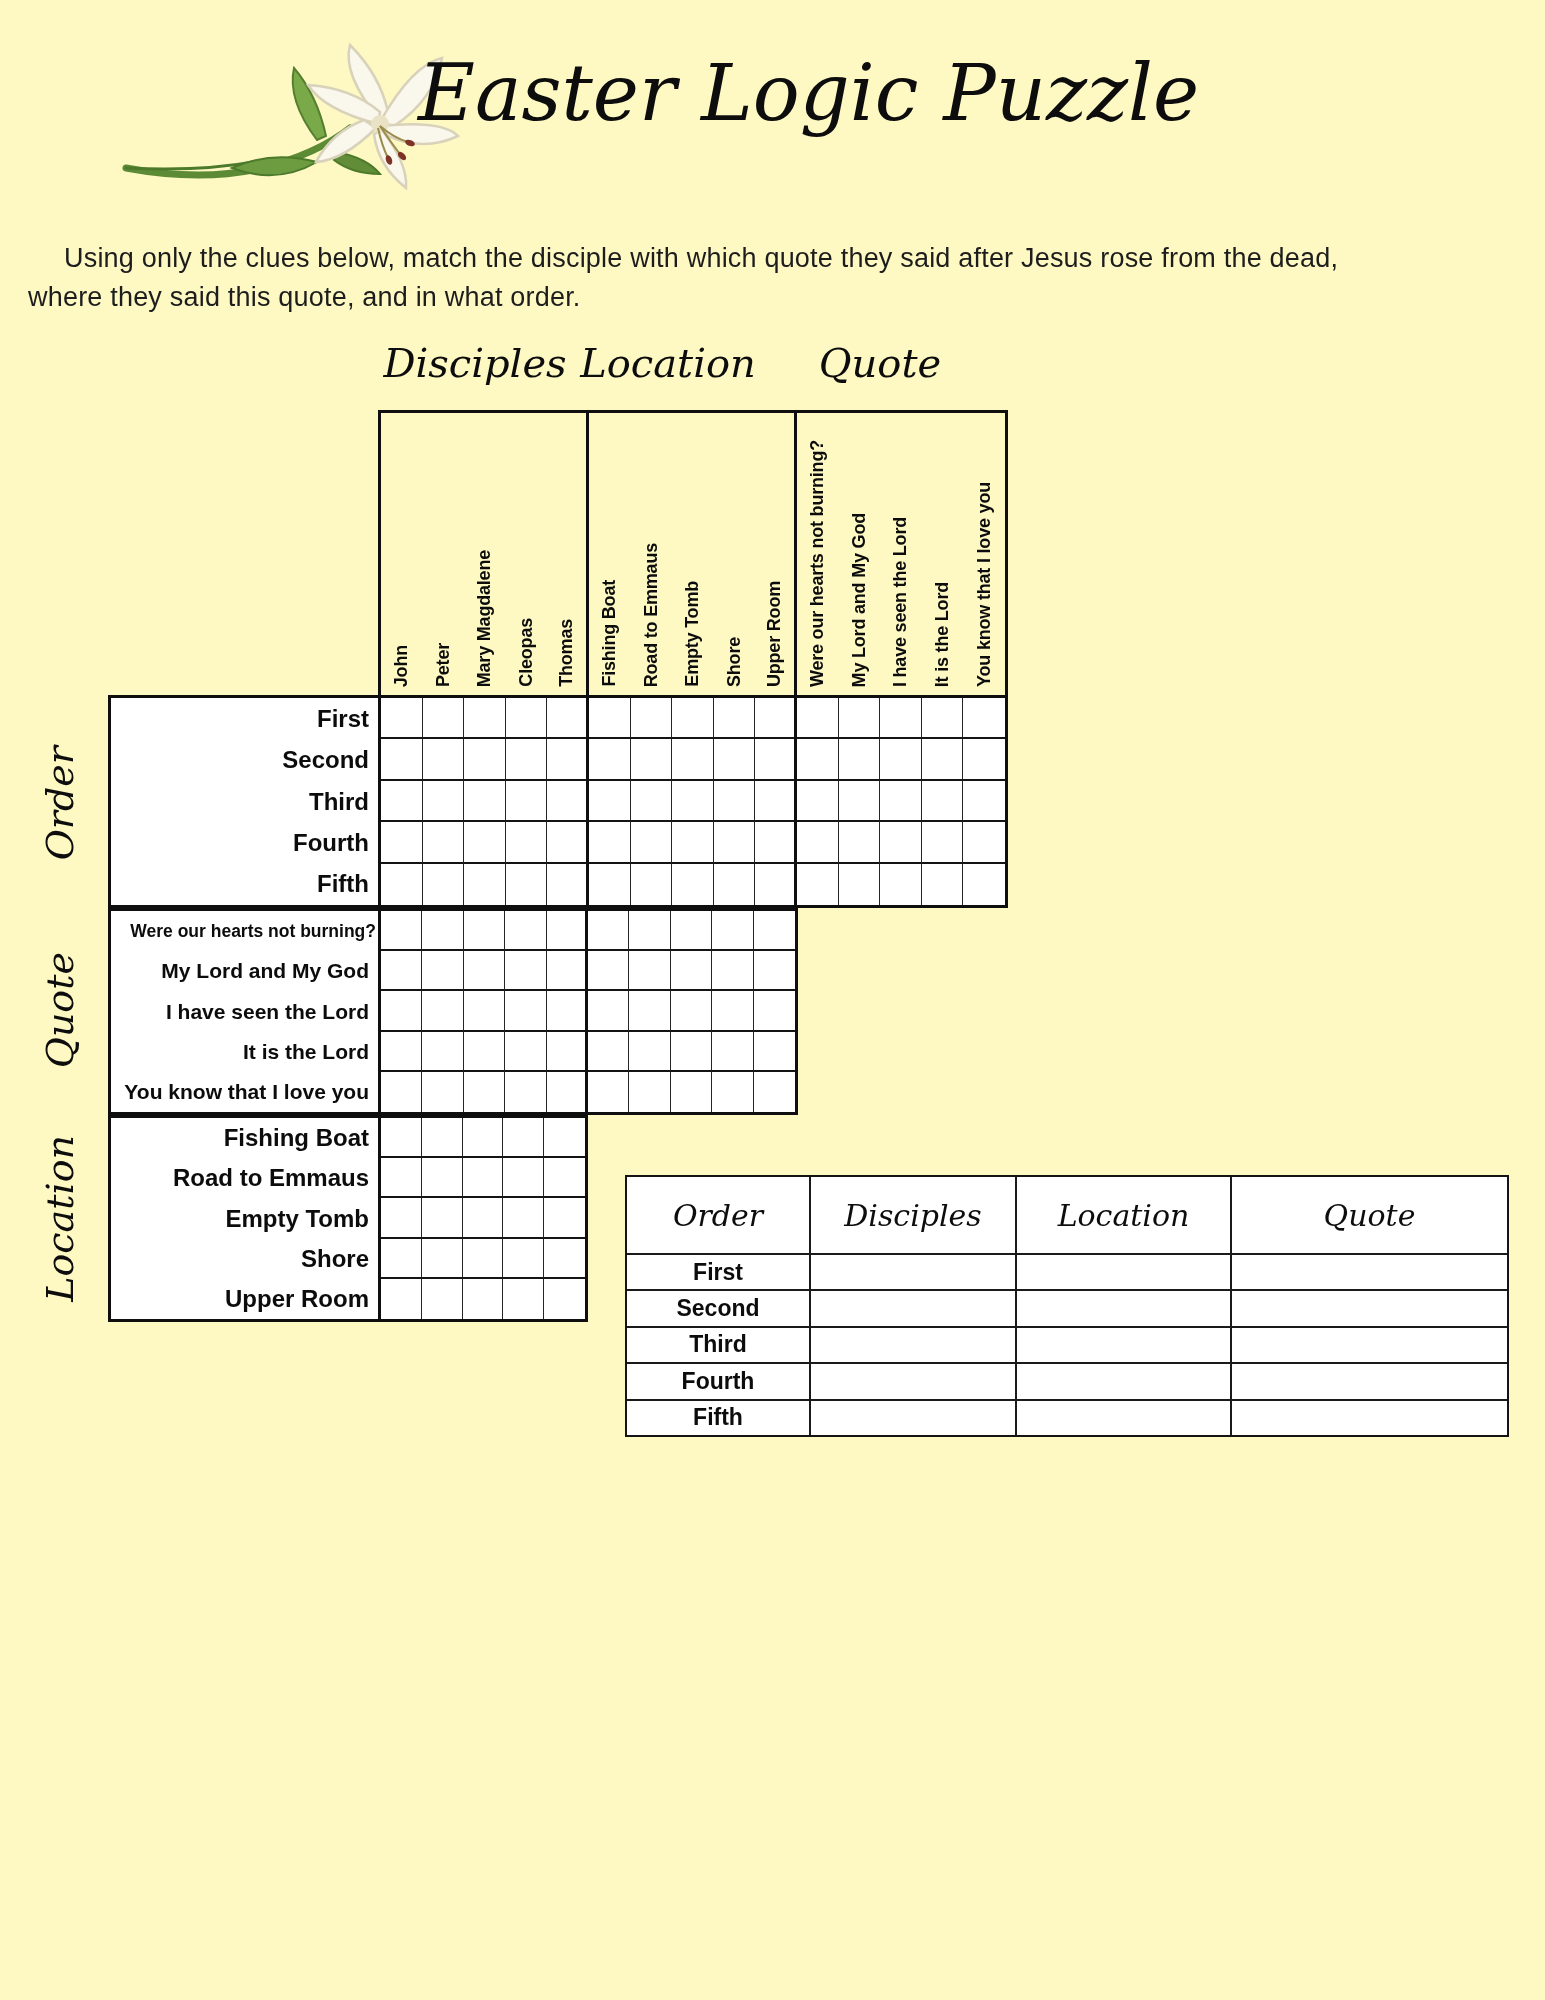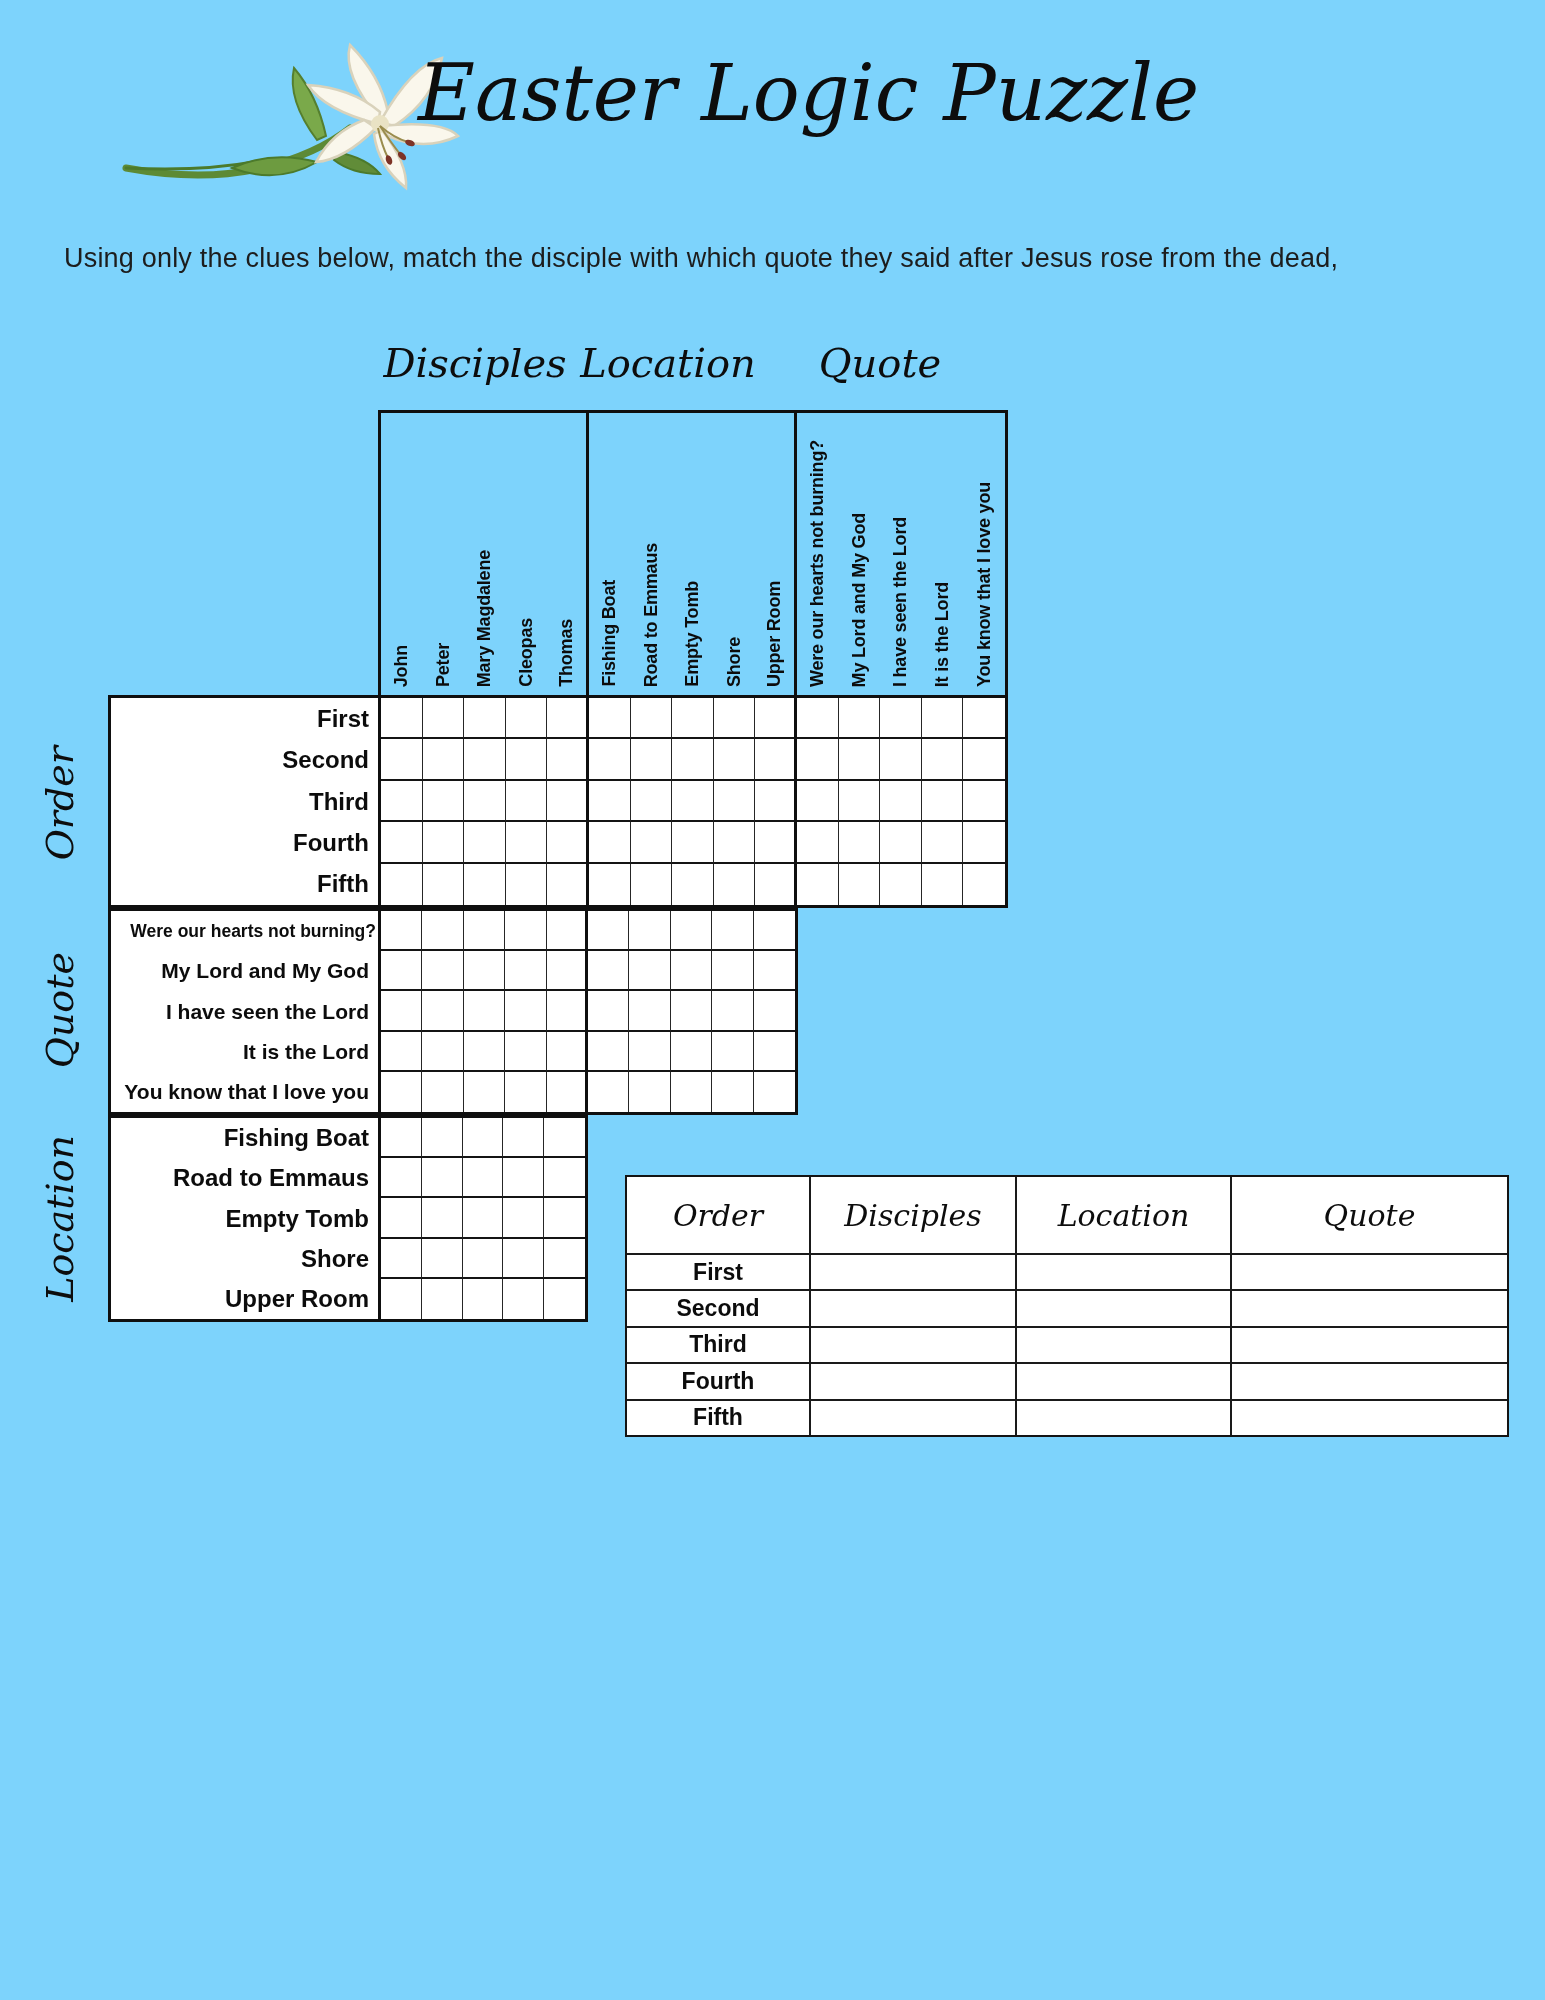--- a/index.html
+++ b/index.html
@@ -1,16 +1,16 @@
 <!DOCTYPE html>
 <html><head>
 <meta charset="utf-8">
 <style>
   html,body{margin:0;padding:0;background:#fff;}
-  .page{position:relative;width:1545px;height:2000px;background:#7dd3fc;overflow:hidden;
+  .page{position:relative;width:1545px;height:2000px;background:#fef9c3;overflow:hidden;
         font-family:"Liberation Sans", sans-serif;color:#161616;}
   *{box-sizing:border-box;}
 
   
   .title{position:absolute;left:418px;top:48px;font-family:"DejaVu Serif",serif;
          font-style:italic;font-size:78px;letter-spacing:0px;color:#0d0d0d;white-space:nowrap;}
   .lily{position:absolute;left:112px;top:40px;}
 
   
   .instructions{position:absolute;left:28px;top:239px;width:1500px;
@@ -107,20 +107,21 @@
         <ellipse cx="290" cy="116" rx="5" ry="3" transform="rotate(45 290 116)"></ellipse>
         <ellipse cx="277" cy="120" rx="5" ry="3" transform="rotate(70 277 120)"></ellipse>
       </g>
     </svg>
   </div>
 
   <div class="title">Easter Logic Puzzle</div>
 
   <div class="instructions">
     <span style="display:block;margin-left:36px;">Using only the clues below, match the disciple with which quote they said after Jesus rose from the dead,</span>
+    <span style="display:block;">where they said this quote, and in what order.</span>
   </div>
 
   <div class="group-header script" style="left:475px;">Disciples</div>
   <div class="group-header script" style="left:668px;">Location</div>
   <div class="group-header script" style="left:880px;">Quote</div>
 
   <div class="colhead-strip">
     <div class="colhead">
         <span>John</span>
       </div>

